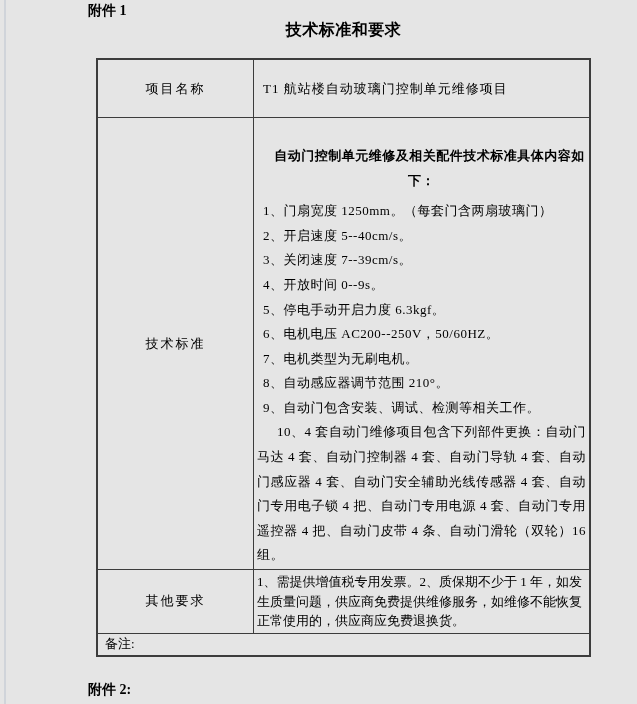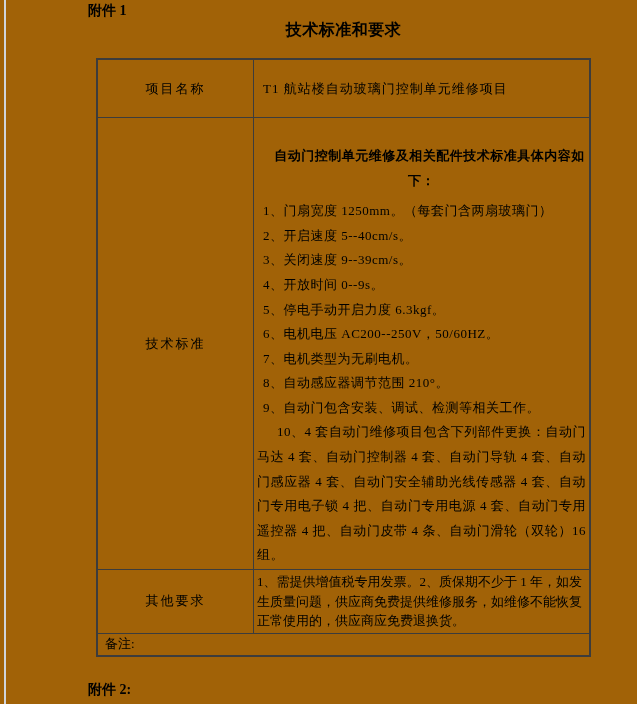--- a/index.html
+++ b/index.html
@@ -9,21 +9,21 @@
     width: 637px;
     height: 704px;
     font-family: "Liberation Serif", "DejaVu Serif", serif;
     color: #000000;
     overflow: hidden;
   }
   .canvas {
     position: relative;
     width: 637px;
     height: 704px;
-    background: #a16207;
+    background: #e5e5e5;
   }
   .page-edge {
     position: absolute;
     left: 4px;
     top: 0;
     width: 2px;
     height: 704px;
     background: #d0d4da;
   }
   .att-label {
@@ -132,21 +132,21 @@
       </td>
     </tr>
 
     <tr class="row-tech">
       <td class="col-label">技术标准</td>
       <td class="tech-cell">
         <div class="tech-content">
           <div class="tech-heading">自动门控制单元维修及相关配件技术标准具体内容如下：</div>
           <div class="tech-item">1、门扇宽度 1250mm。（每套门含两扇玻璃门）</div>
           <div class="tech-item">2、开启速度 5--40cm/s。</div>
-          <div class="tech-item">3、关闭速度 9--39cm/s。</div>
+          <div class="tech-item">3、关闭速度 7--39cm/s。</div>
           <div class="tech-item">4、开放时间 0--9s。</div>
           <div class="tech-item">5、停电手动开启力度 6.3kgf。</div>
           <div class="tech-item">6、电机电压 AC200--250V，50/60HZ。</div>
           <div class="tech-item">7、电机类型为无刷电机。</div>
           <div class="tech-item">8、自动感应器调节范围 210°。</div>
           <div class="tech-item">9、自动门包含安装、调试、检测等相关工作。</div>
           <div class="tech-item last">10、4 套自动门维修项目包含下列部件更换：自动门马达 4 套、自动门控制器 4 套、自动门导轨 4 套、自动门感应器 4 套、自动门安全辅助光线传感器 4 套、自动门专用电子锁 4 把、自动门专用电源 4 套、自动门专用遥控器 4 把、自动门皮带 4 条、自动门滑轮（双轮）16 组。</div>
         </div>
       </td>
     </tr>

